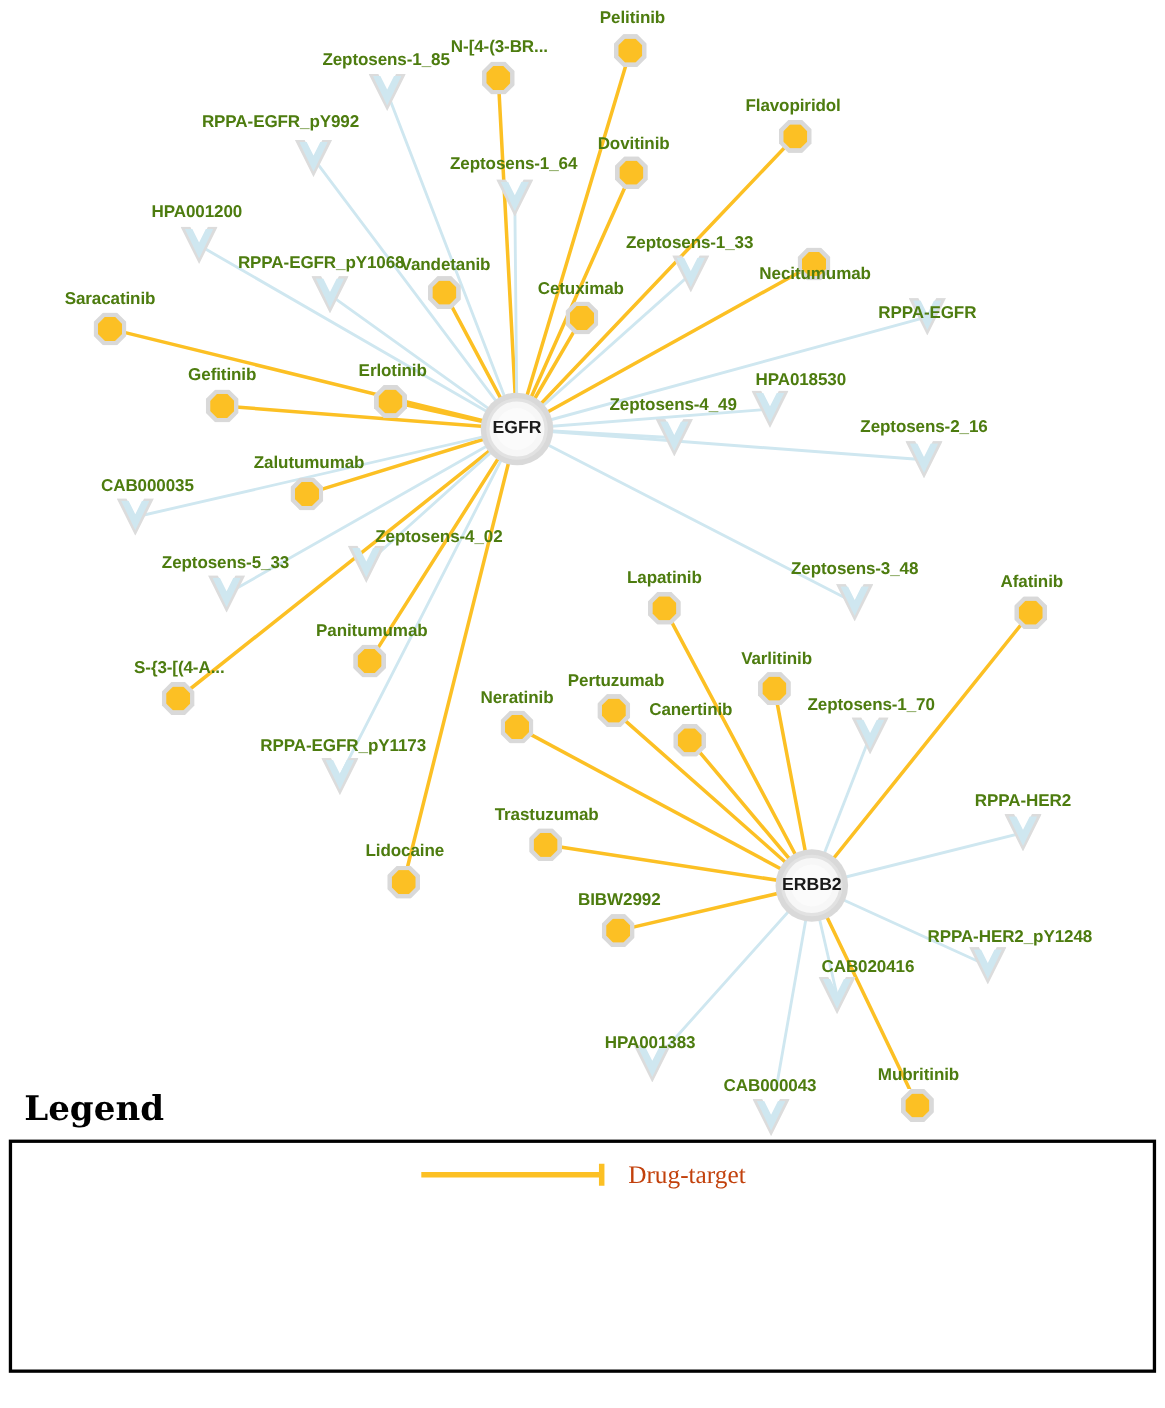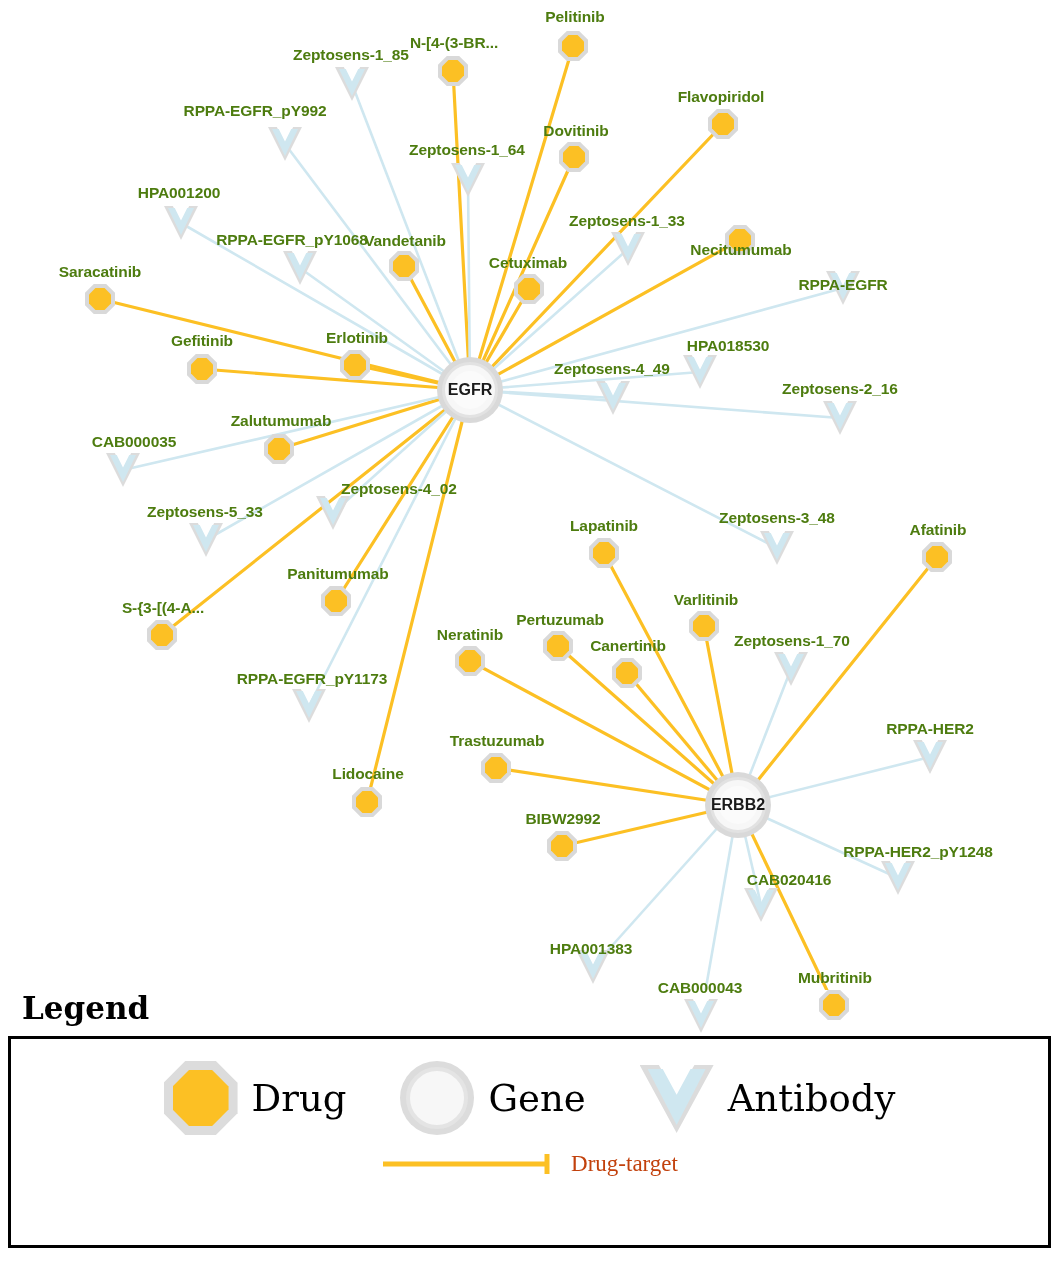--- a/index.html
+++ b/index.html
@@ -509,43 +509,20 @@
         <div class="mid"></div>
         <div class="inner"></div>
         <div class="gene-label">ERBB2</div>
       </div>
     </div>
 </div>
 
 <div id="legend-wrap">
   <div id="legend-title">Legend</div>
   <div id="legend-box">
-    <div class="legend-row1">
-      <div class="legend-item">
-        <div class="lg-drug">
-          <div class="halo"></div>
-            <div class="core"></div>
-        </div>
-        <span class="legend-text">Drug</span>
-      </div>
-      <div class="legend-item">
-        <div class="lg-gene">
-          <div class="outer"></div>
-            <div class="mid"></div>
-        </div>
-        <span class="legend-text">Gene</span>
-      </div>
-      <div class="legend-item">
-        <div class="lg-ab">
-          <div class="vouter"></div>
-            <div class="vinner"></div>
-        </div>
-        <span class="legend-text">Antibody</span>
-      </div>
-    </div>
     <div class="legend-row2">
       <div class="legend-edge-item">
         <svg width="180" height="26">
           <line x1="2" y1="13" x2="166" y2="13" stroke="#fcc024" stroke-width="5"></line>
           <line x1="166" y1="3" x2="166" y2="23" stroke="#fcc024" stroke-width="5"></line>
         </svg>
         <span class="legend-edge-text">Drug-target</span>
       </div>
     </div>
   </div>

